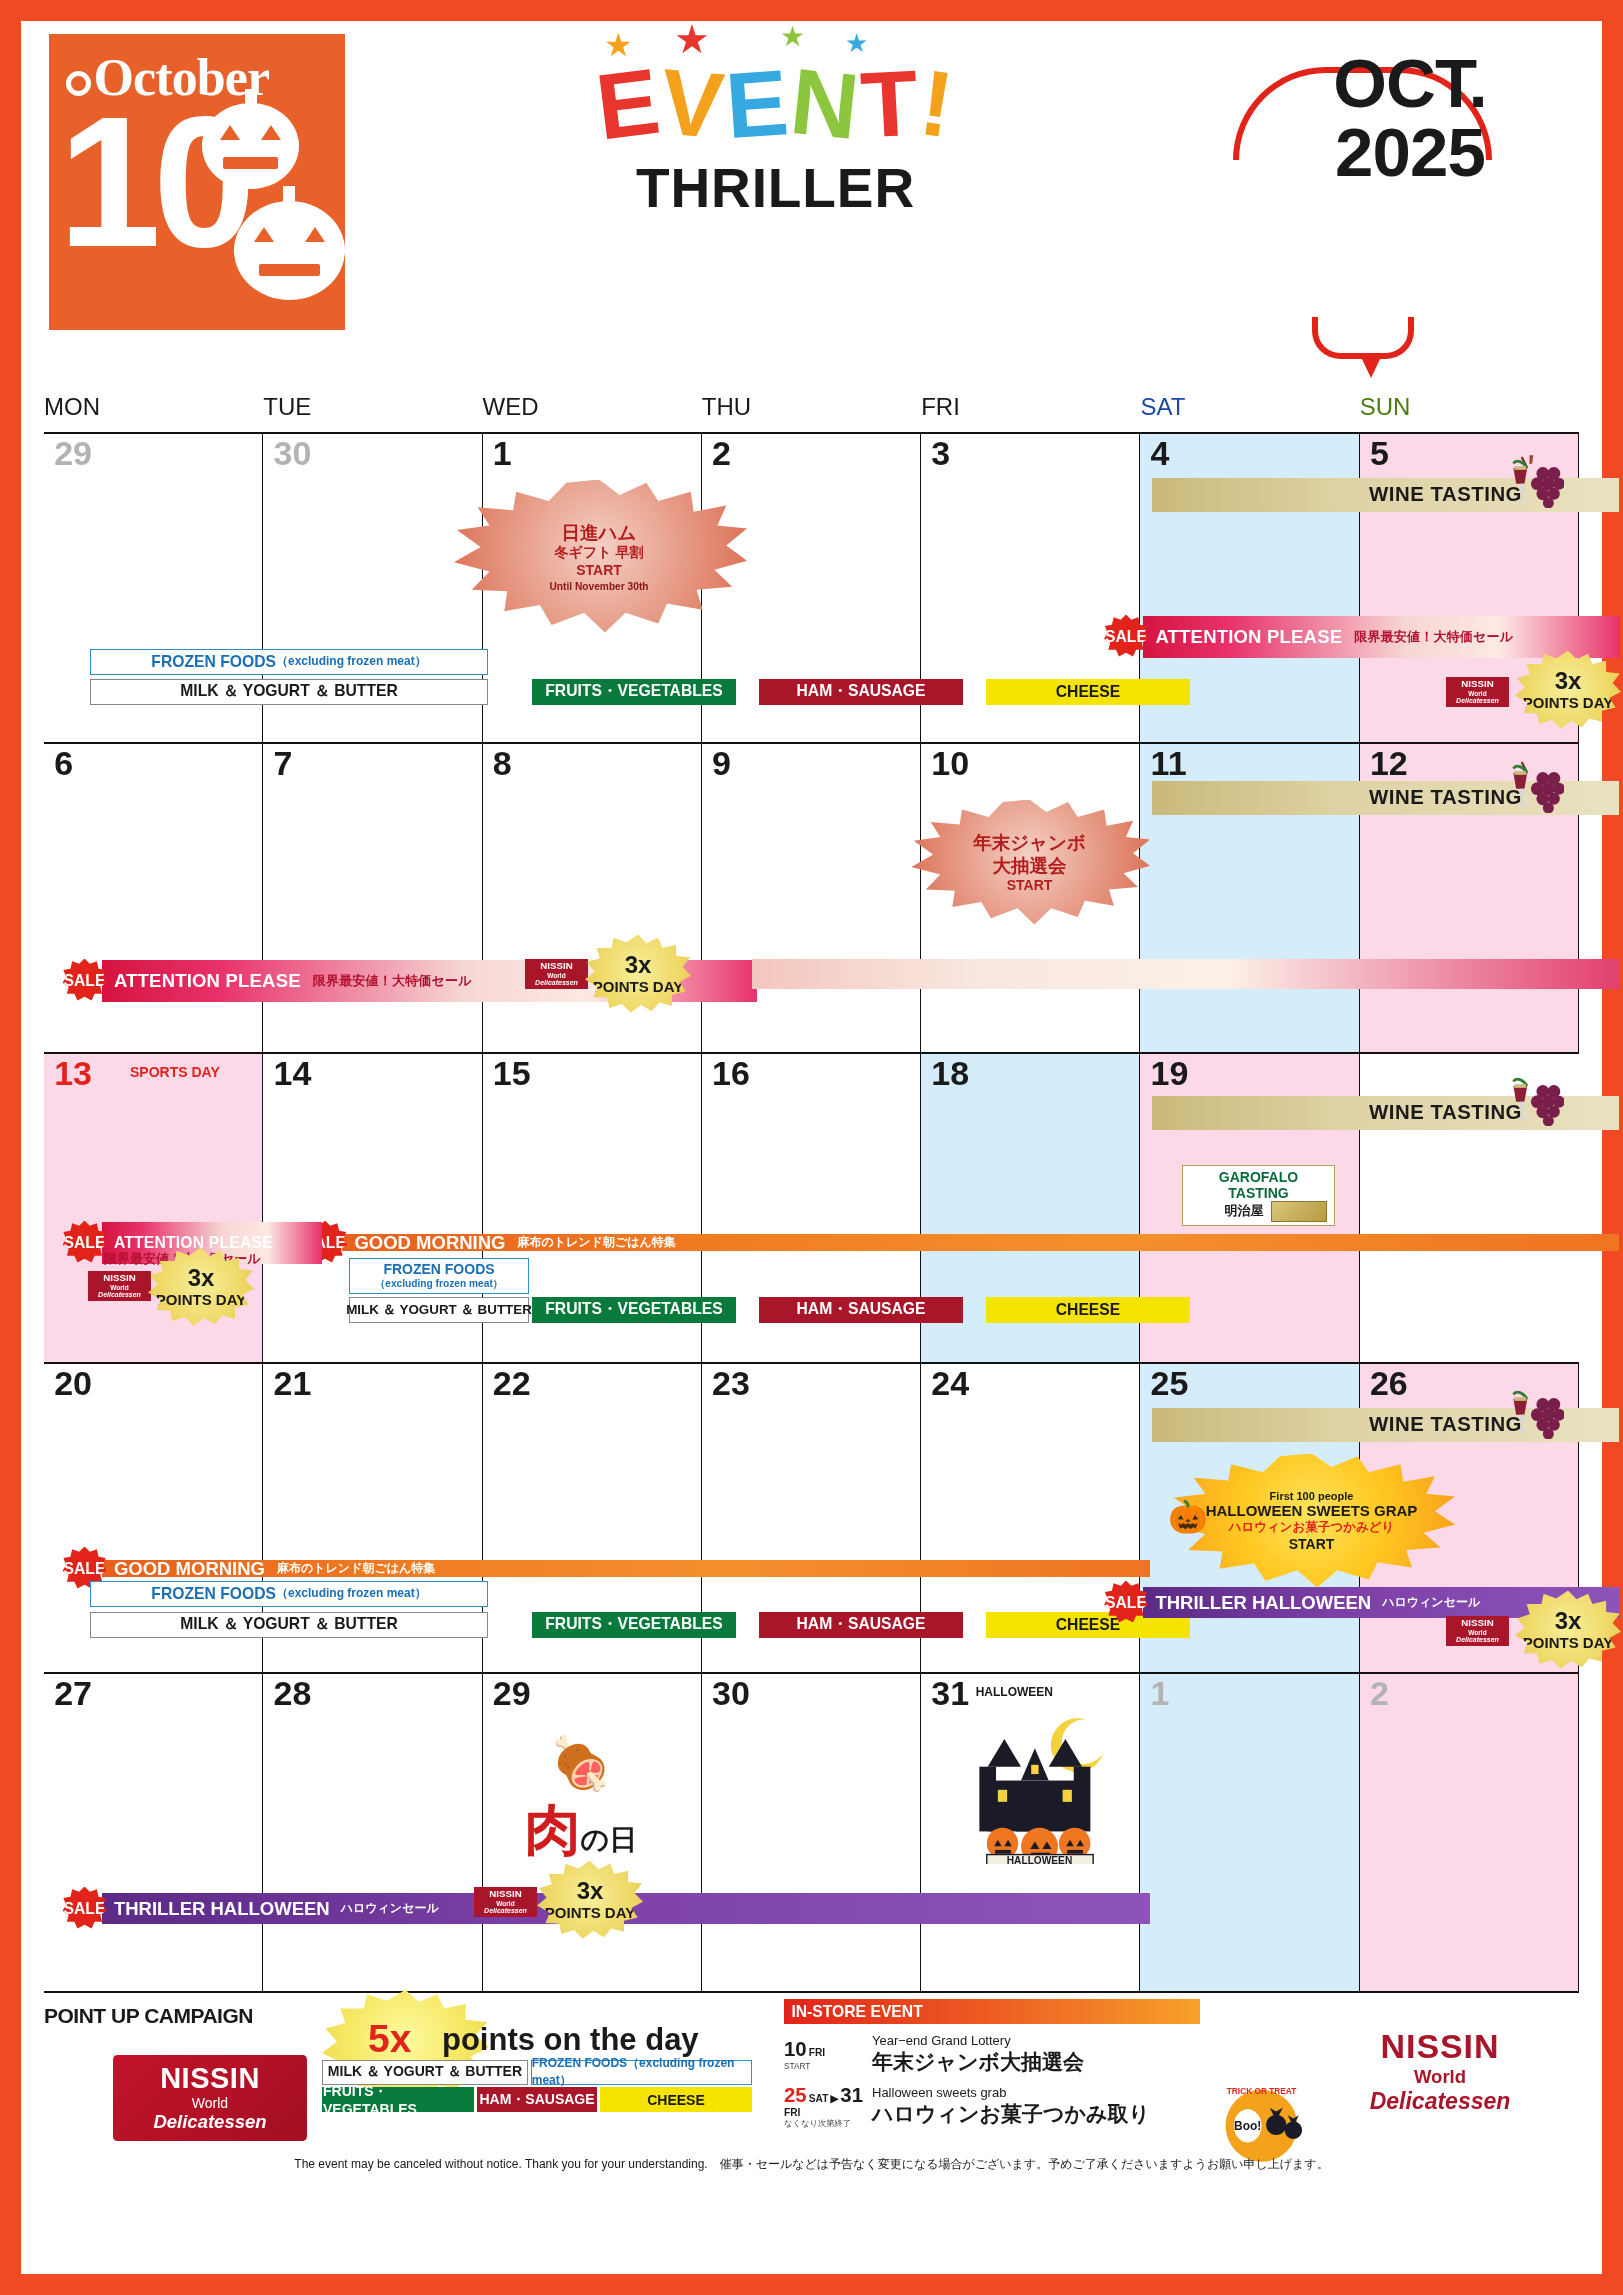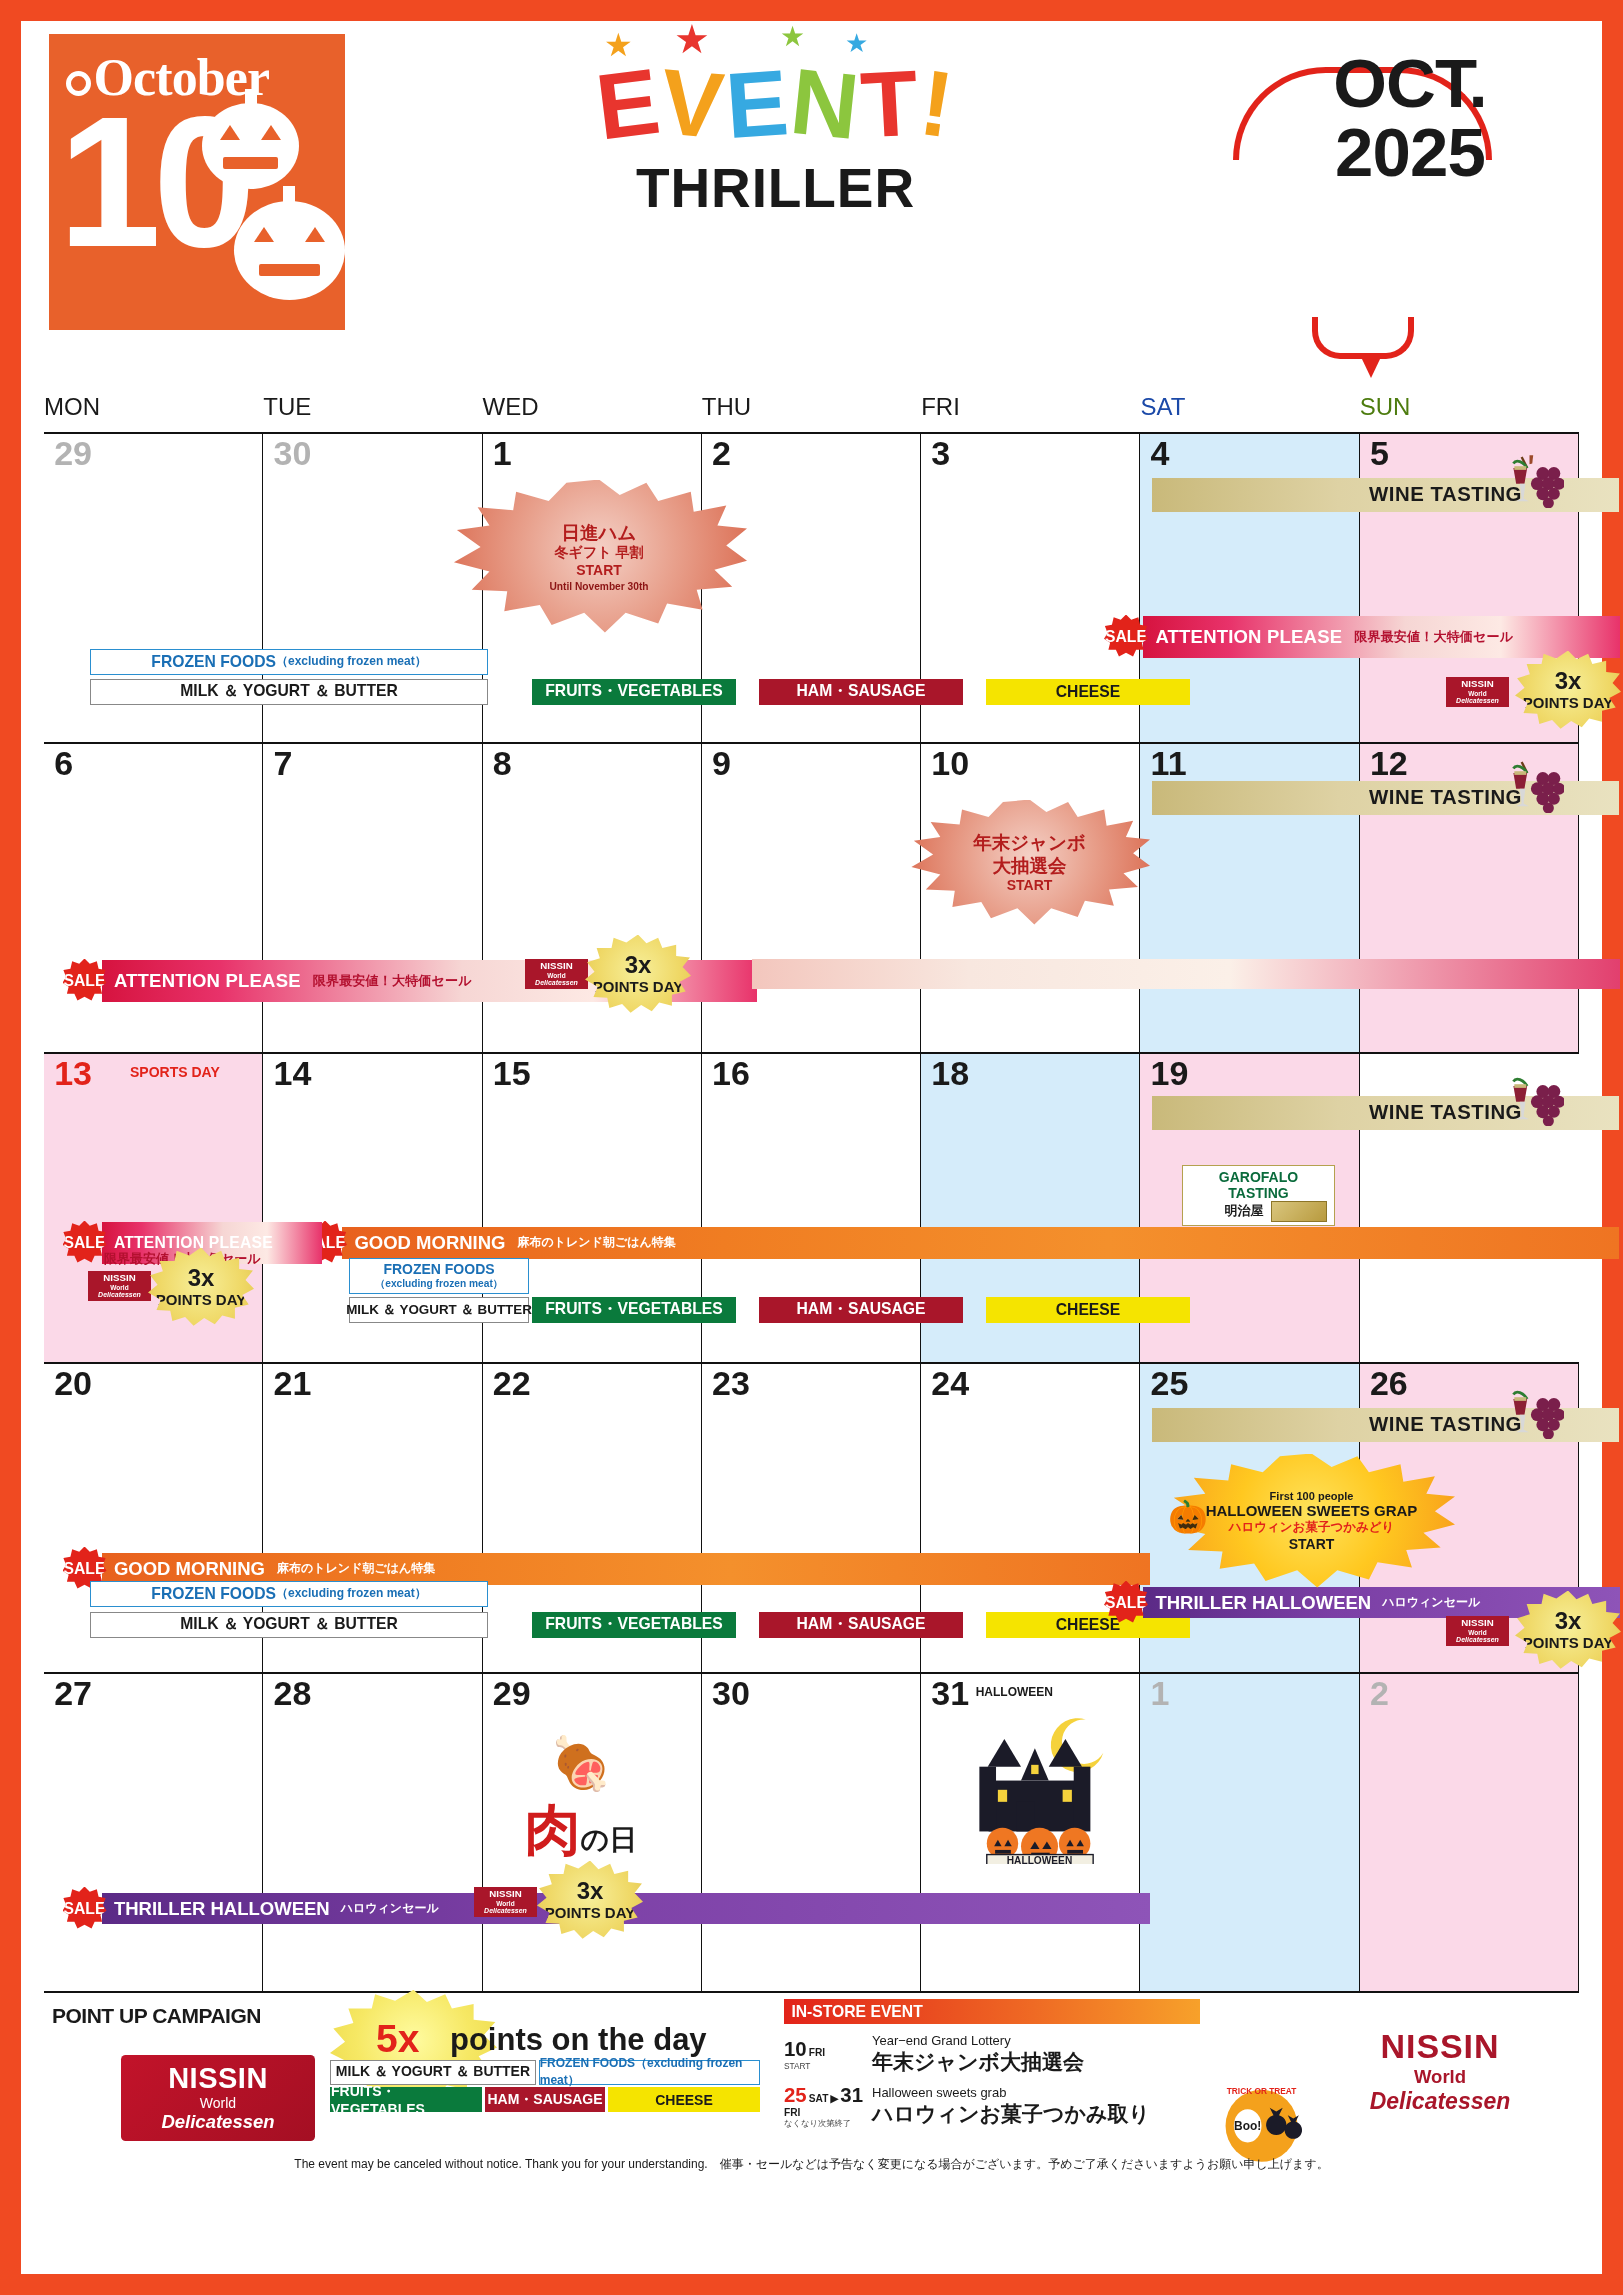--- a/index.html
+++ b/index.html
@@ -169,21 +169,21 @@
     z-index: 2;
   }
   .attention-bar {
     background: linear-gradient(90deg, #d6133f, #e8326a 18%, #f6d6d4 55%, #fde9e4 75%, #e8326a 100%);
     height: 42px; display:flex; align-items:center; color:#fff; font-weight:900;
     font-size: 18.5px; padding-left: 12px; letter-spacing: 0.2px;
   }
   .attention-bar .jp { font-size: 13px; margin-left: 12px; color:#b3102f; font-weight:bold; }
   .goodmorning-bar {
     background: linear-gradient(90deg,#e8611e,#f07d22 30%,#f4902c 60%,#ef7422);
-    height: 32px; display:flex; align-items:center; color:#fff; font-weight:900;
+    height: 17px; display:flex; align-items:center; color:#fff; font-weight:900;
     font-size: 18.5px; padding-left: 12px;
   }
   .goodmorning-bar .jp { font-size: 12px; margin-left: 12px; color:#ffffff; font-weight:bold; }
   .thriller-bar {
     background: linear-gradient(90deg,#5b2a86,#7b3fa5 40%,#8e54b8);
     height: 30.5px; display:flex; align-items:center; color:#fff; font-weight:900;
     font-size: 18.5px; padding-left: 12px;
   }
   .thriller-bar .jp { font-size: 12px; margin-left: 11px; font-weight:bold;}
   .nissin-chip {
@@ -243,21 +243,21 @@
 
   .castle { position:absolute; z-index: 9; }
 
   
   .footer {
     position: relative;
     margin: 6.5px 23px 0 23px;
     height: 176px;
   }
   .point-up {
-    position:absolute; left: 8px; top: 4.6px; width: 708px;
+    position:absolute; left: 0; top: 4.6px; width: 708px;
   }
   .pu-title { font-size: 21px; font-weight: 900; color:#1a1a1a; letter-spacing: -0.5px; }
   .fivex-burst {
     position:absolute; left: 278px; top: -14px; width: 167px; height: 111px;
     background: radial-gradient(circle at 50% 45%, #fffba0 0%, #f6e864 55%, #ecd94a 100%);
     clip-path: polygon(50% 0%, 58% 11%, 69% 4%, 73% 17%, 86% 13%, 86% 27%, 99% 29%, 92% 41%, 100% 52%, 89% 60%, 95% 72%, 82% 76%, 82% 90%, 70% 86%, 63% 97%, 53% 89%, 43% 99%, 35% 88%, 23% 93%, 21% 80%, 8% 79%, 12% 66%, 0% 57%, 9% 47%, 2% 35%, 14% 30%, 11% 17%, 25% 17%, 27% 4%, 39% 10%);
   }
   .fivex-text { position:absolute; left: 324px; top: 13px; font-size: 39px; font-weight:900; color:#e2231a; }
   .points-day-text { position:absolute; left: 398px; top: 18.5px; font-size: 31px; font-weight:900; color:#1a1a1a;}
   .nissin-card {

